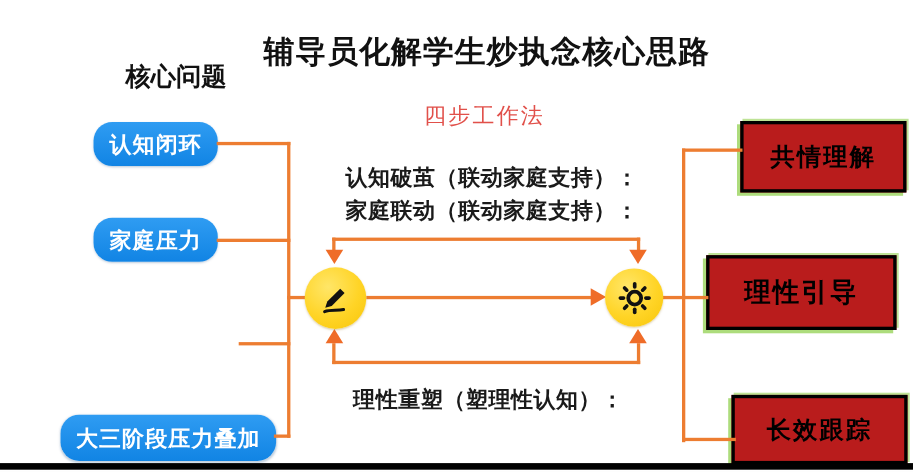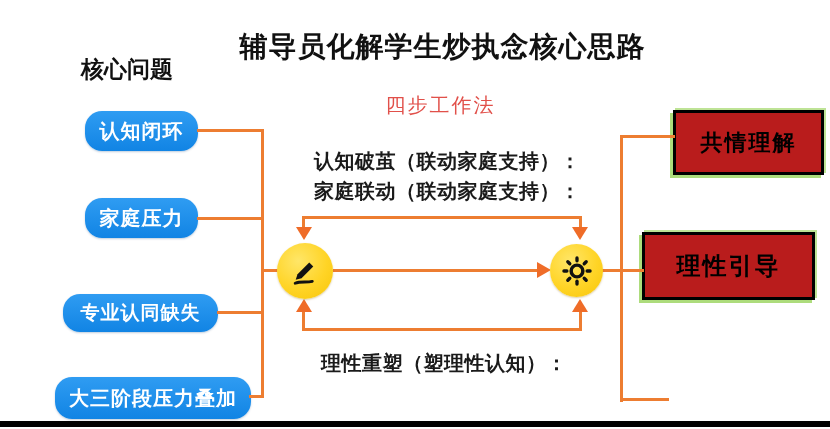--- a/index.html
+++ b/index.html
@@ -1,19 +1,19 @@
 <!DOCTYPE html>
 <html><head>
 <meta charset="utf-8">
 <style>
   html,body{margin:0;padding:0;background:#e9e9e9;font-family:"DejaVu Sans","Liberation Sans",sans-serif;}
   .stage{position:relative;width:830px;height:429px;background:#ffffff;overflow:hidden;margin:0 auto;}
   .abs{position:absolute;}
   .title{font-size:28px;font-weight:bold;text-align:center;letter-spacing:1px;color:#111;}
-  .col-header{font-size:23px;font-weight:bold;text-align:left;color:#111;}
+  .col-header{font-size:23px;font-weight:bold;text-align:right;color:#111;}
   .subtitle{font-size:20px;font-weight:500;text-align:center;color:#e1504a;letter-spacing:2px;}
   .step-line{font-size:20px;font-weight:600;color:#1a1a1a;letter-spacing:0.5px;}
   .bluebox{background:linear-gradient(180deg,#2f9cf2,#1184e4);border-radius:17px;color:#fff;font-weight:bold;
            display:flex;align-items:center;justify-content:center;letter-spacing:1px;
            box-shadow:0 1px 2px rgba(0,60,120,.25);}
   .greenbox{background:#b91c1c;border:3px solid #000;display:flex;align-items:center;justify-content:center;
             color:#000;font-weight:bold;letter-spacing:2px;box-sizing:border-box;
             box-shadow:-3px 3px 0 0 rgba(146,208,80,.75),2px -2px 0 0 rgba(146,208,80,.6);}
   .oline{background:#ed7d31;}
   .circle{border-radius:50%;display:flex;align-items:center;justify-content:center;
@@ -28,25 +28,25 @@
 <body>
 
 <div class="stage">
 
   <div class="abs title" style="left:225px;top:28px;width:435px;">辅导员化解学生炒执念核心思路</div>
   <div class="abs col-header" style="left:81px;top:54px;width:125px;">核心问题</div>
   <div class="abs subtitle" style="left:363px;top:92px;width:155px;">四步工作法</div>
 
   <div class="abs bluebox" style="left:85px;top:111px;width:113px;height:40px;font-size:20px;">认知闭环</div>
   <div class="abs bluebox" style="left:85px;top:198px;width:113px;height:40px;font-size:20px;">家庭压力</div>
-  <div class="abs bluebox" style="left:63px;top:294px;width:155px;height:38px;font-size:19px;">专业认同缺失</div>
   <div class="abs bluebox" style="left:55px;top:377px;width:196px;height:42px;font-size:20px;">大三阶段压力叠加</div>
 
   <div class="abs greenbox" style="left:673px;top:110px;width:151px;height:65px;font-size:22px;">共情理解</div>
   <div class="abs greenbox" style="left:642px;top:232px;width:173px;height:68px;font-size:24px;">理性引导</div>
+  <div class="abs greenbox" style="left:665px;top:359px;width:160px;height:63px;font-size:22px;">长效跟踪</div>
 
   <div class="abs step-line" style="left:314px;top:148px;">认知破茧（联动家庭支持）：</div>
   <div class="abs step-line" style="left:314px;top:178px;">家庭联动（联动家庭支持）：</div>
   <div class="abs step-line" style="left:321px;top:350px;">理性重塑（塑理性认知）：</div>
 
   <div class="abs oline" style="left:197px;top:129px;width:67px;height:3px;"></div>
   <div class="abs oline" style="left:197px;top:217px;width:67px;height:3px;"></div>
   <div class="abs oline" style="left:217px;top:311px;width:47px;height:3px;"></div>
   <div class="abs oline" style="left:249px;top:395px;width:15px;height:3px;"></div>
   <div class="abs oline" style="left:261px;top:129px;width:3px;height:269px;"></div>

